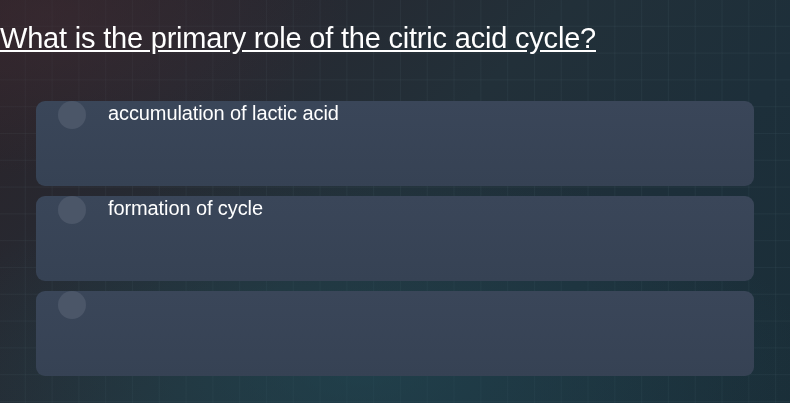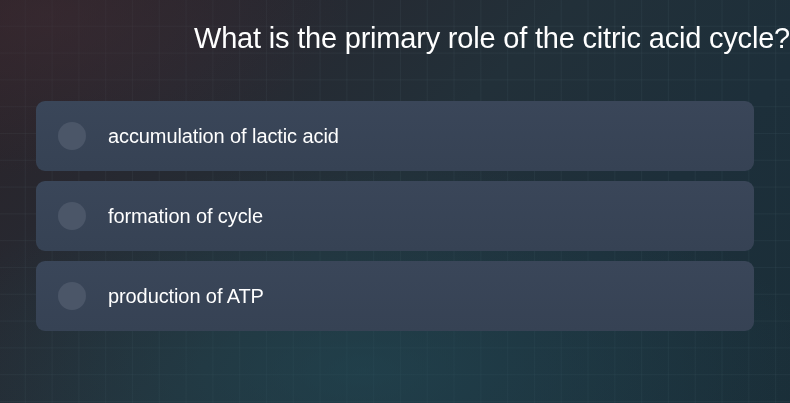--- a/index.html
+++ b/index.html
@@ -51,46 +51,47 @@
     z-index: 2;
     width: 790px;
     height: 403px;
   }
 
   #question-title {
     position: absolute;
     left: 0;
     right: 0;
     top: 21px;
-    text-align: right;
+    text-align: left;
     color: #ffffff;
     font-size: 29px;
     line-height: 34px;
     font-weight: 400;
     letter-spacing: -0.2px;
     white-space: nowrap;
+    text-decoration: underline;
   }
 
   #options-list {
     position: absolute;
     left: 36px;
     top: 101px;
     width: 718px;
   }
 
   .option-row {
     position: relative;
     box-sizing: border-box;
     width: 718px;
-    height: 70px;
+    height: 85px;
     margin-bottom: 10px;
     border-radius: 9px;
     background: linear-gradient(180deg, #3a4659 0%, #364254 100%);
     display: flex;
-    align-items: center;
+    align-items: flex-start;
     cursor: pointer;
   }
 
   .option-radio {
     flex: 0 0 auto;
     width: 28px;
     height: 28px;
     margin-left: 22px;
     border-radius: 50%;
     background: #4b5668;
@@ -125,18 +126,17 @@
         <span class="option-label">accumulation of lactic acid</span>
       </div>
 
       <div class="option-row">
         <span class="option-radio"></span>
         <span class="option-label">formation of cycle</span>
       </div>
 
       <div class="option-row">
         <span class="option-radio"></span>
-        <span class="option-label">production of ATP</span>
       </div>
 
     </div>
   </div>
 </div>
 
 </body></html>

